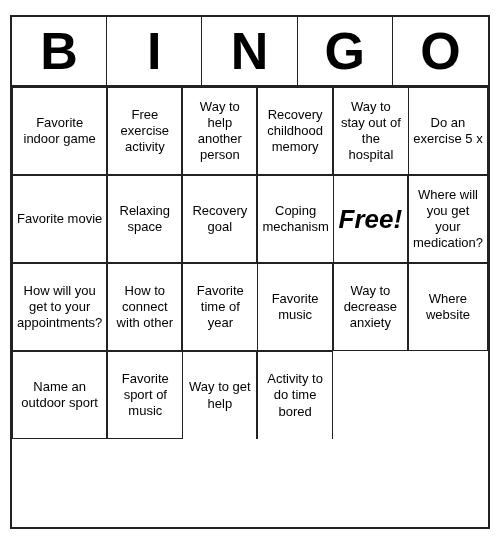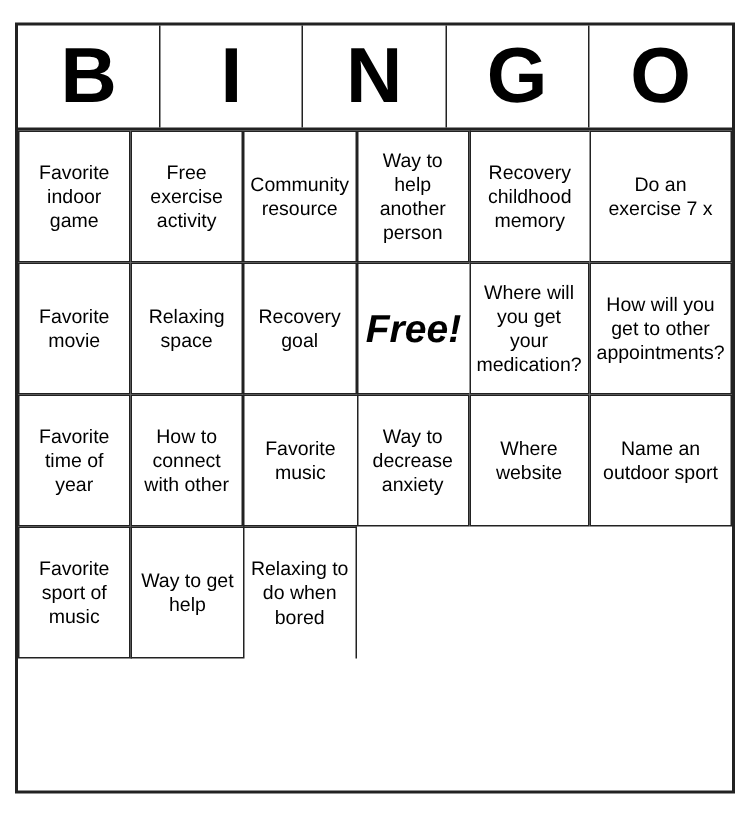--- a/index.html
+++ b/index.html
@@ -62,33 +62,34 @@
   <div class="bingo-header">
   <div class="bingo-letter">B</div>
       <div class="bingo-letter">I</div>
       <div class="bingo-letter">N</div>
       <div class="bingo-letter">G</div>
       <div class="bingo-letter">O</div>
     </div>
   <div class="bingo-grid">
   <div class="bingo-cell">Favorite indoor game</div>
       <div class="bingo-cell">Free exercise activity</div>
-      <div class="bingo-cell">Community resource</div>
       <div class="bingo-cell">Way to help another person</div>
       <div class="bingo-cell">Recovery childhood memory</div>
-      <div class="bingo-cell">Do an exercise 7 x</div>
+      <div class="bingo-cell">Way to stay out of the hospital</div>
+      <div class="bingo-cell">Do an exercise 5 x</div>
       <div class="bingo-cell">Favorite movie</div>
       <div class="bingo-cell">Relaxing space</div>
       <div class="bingo-cell">Recovery goal</div>
+      <div class="bingo-cell">Coping mechanism</div>
       <div class="bingo-cell free">Free!</div>
       <div class="bingo-cell">Where will you get your medication?</div>
-      <div class="bingo-cell">How will you get to other appointments?</div>
+      <div class="bingo-cell">How will you get to your appointments?</div>
+      <div class="bingo-cell">How to connect with other</div>
       <div class="bingo-cell">Favorite time of year</div>
-      <div class="bingo-cell">How to connect with other</div>
       <div class="bingo-cell">Favorite music</div>
       <div class="bingo-cell">Way to decrease anxiety</div>
       <div class="bingo-cell">Where website</div>
       <div class="bingo-cell">Name an outdoor sport</div>
       <div class="bingo-cell">Favorite sport of music</div>
       <div class="bingo-cell">Way to get help</div>
-      <div class="bingo-cell">Relaxing to do when bored</div>
+      <div class="bingo-cell">Activity to do time bored</div>
     </div>
 </div>
 
 </body></html>

